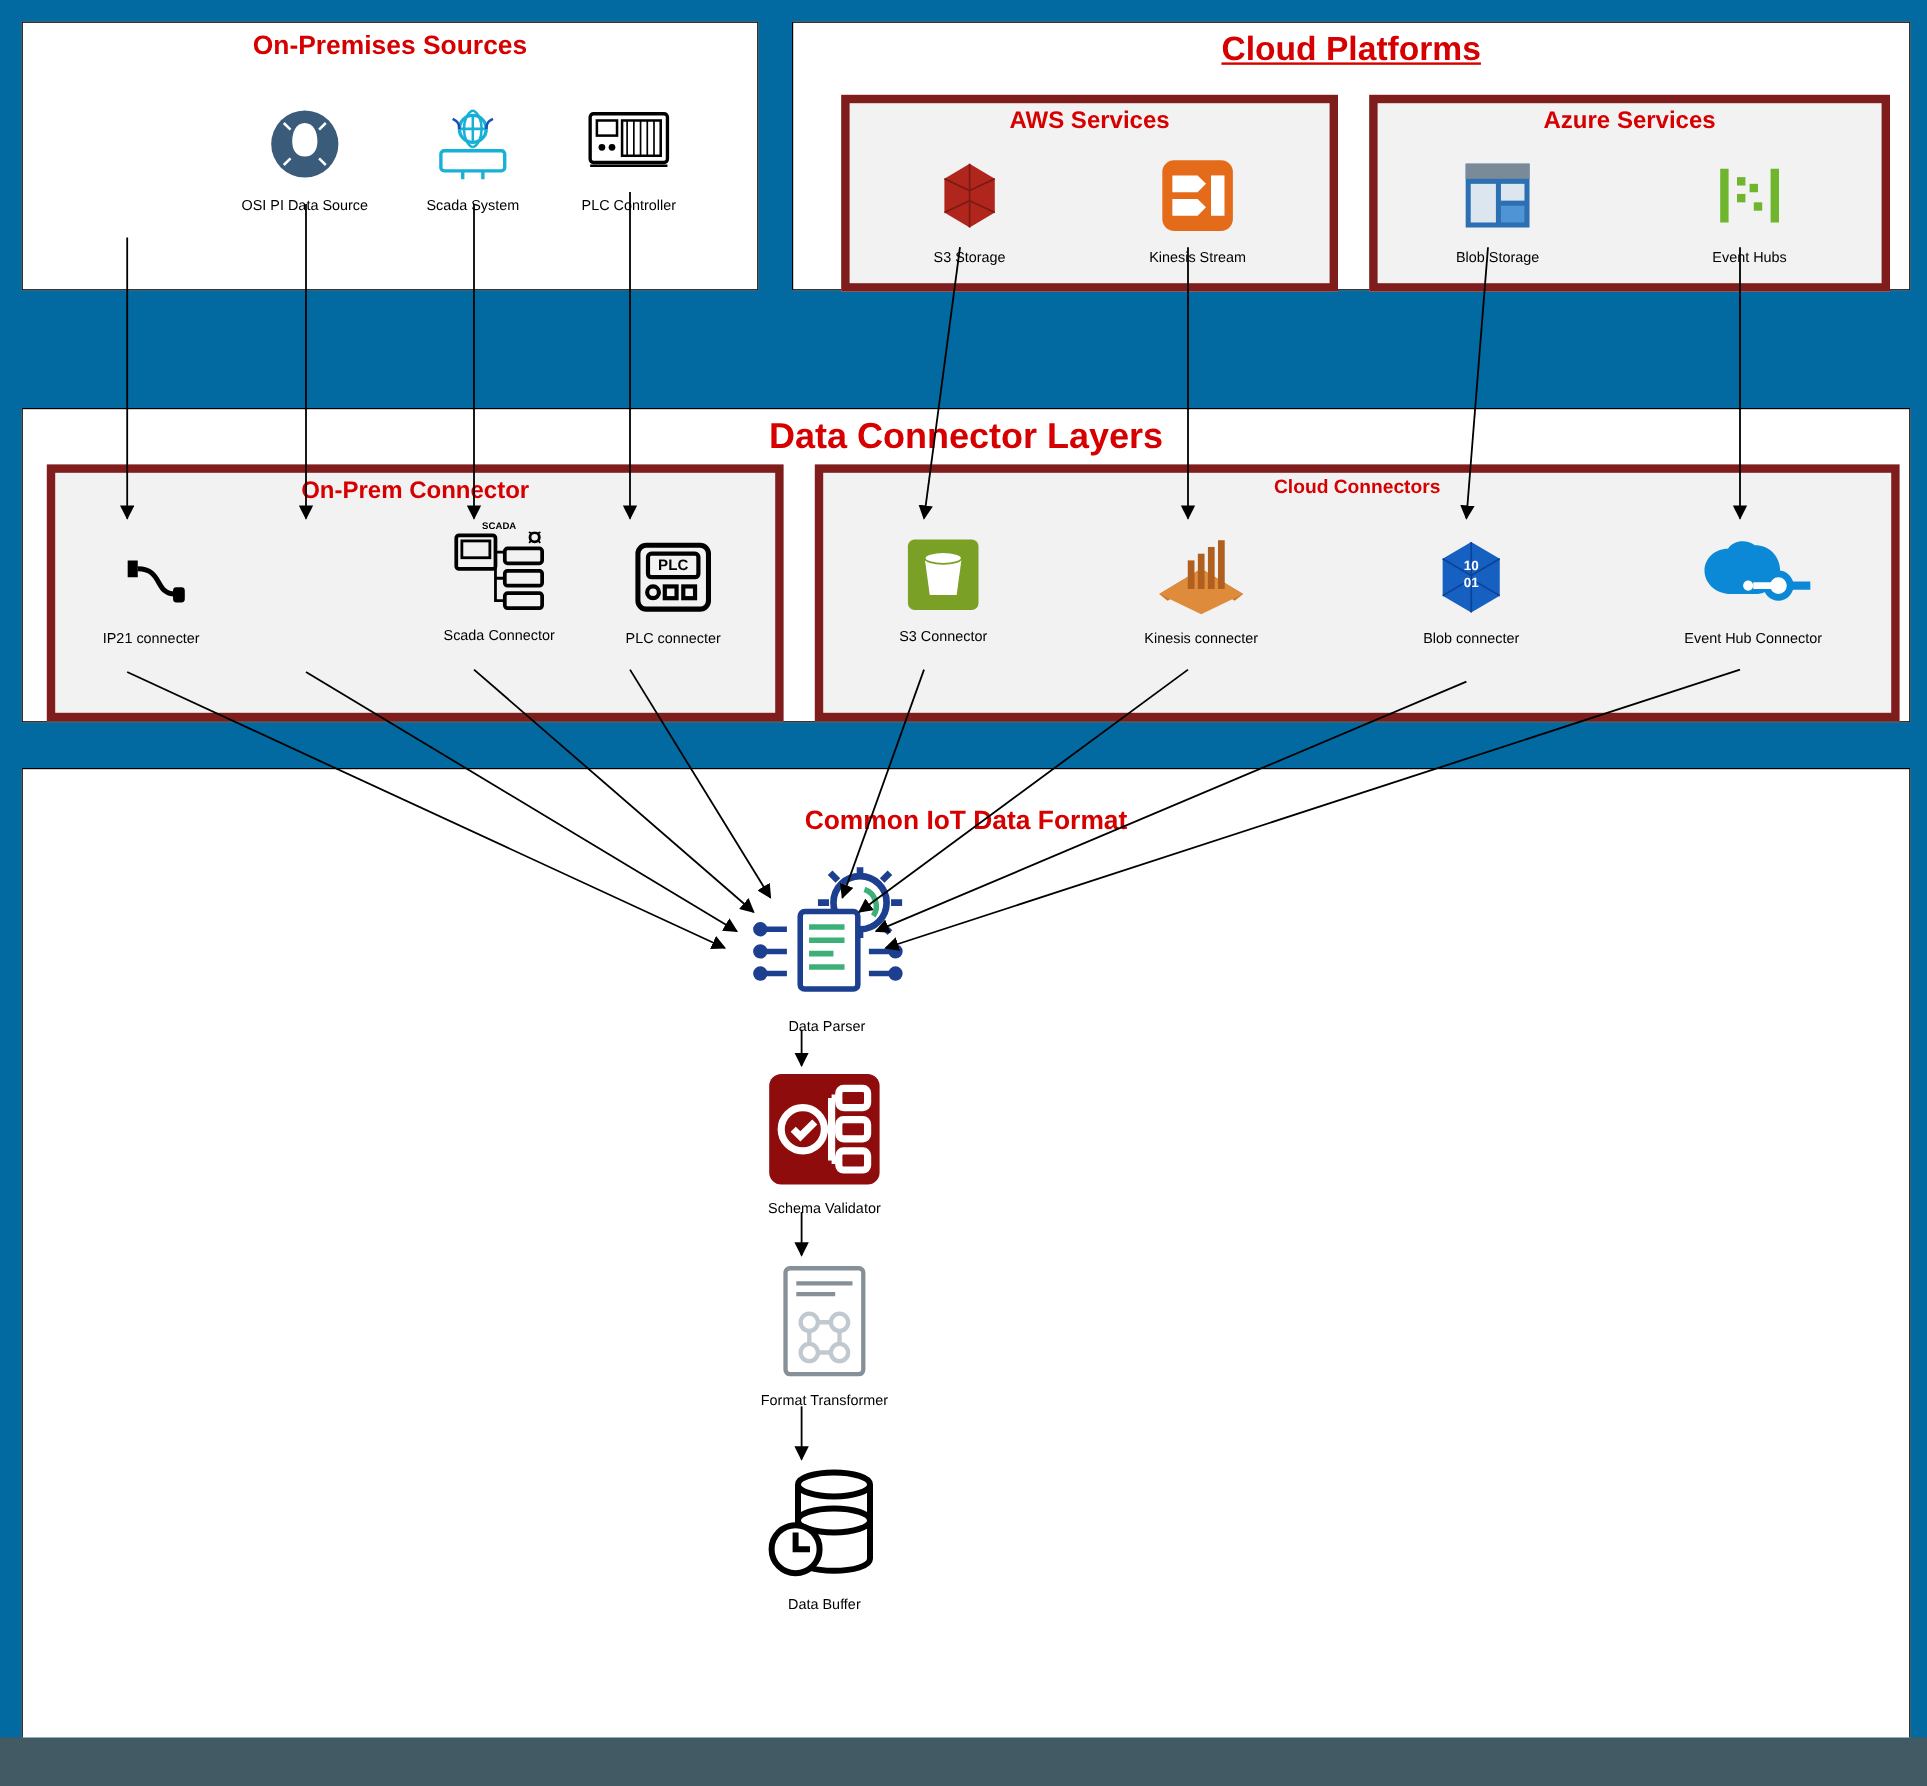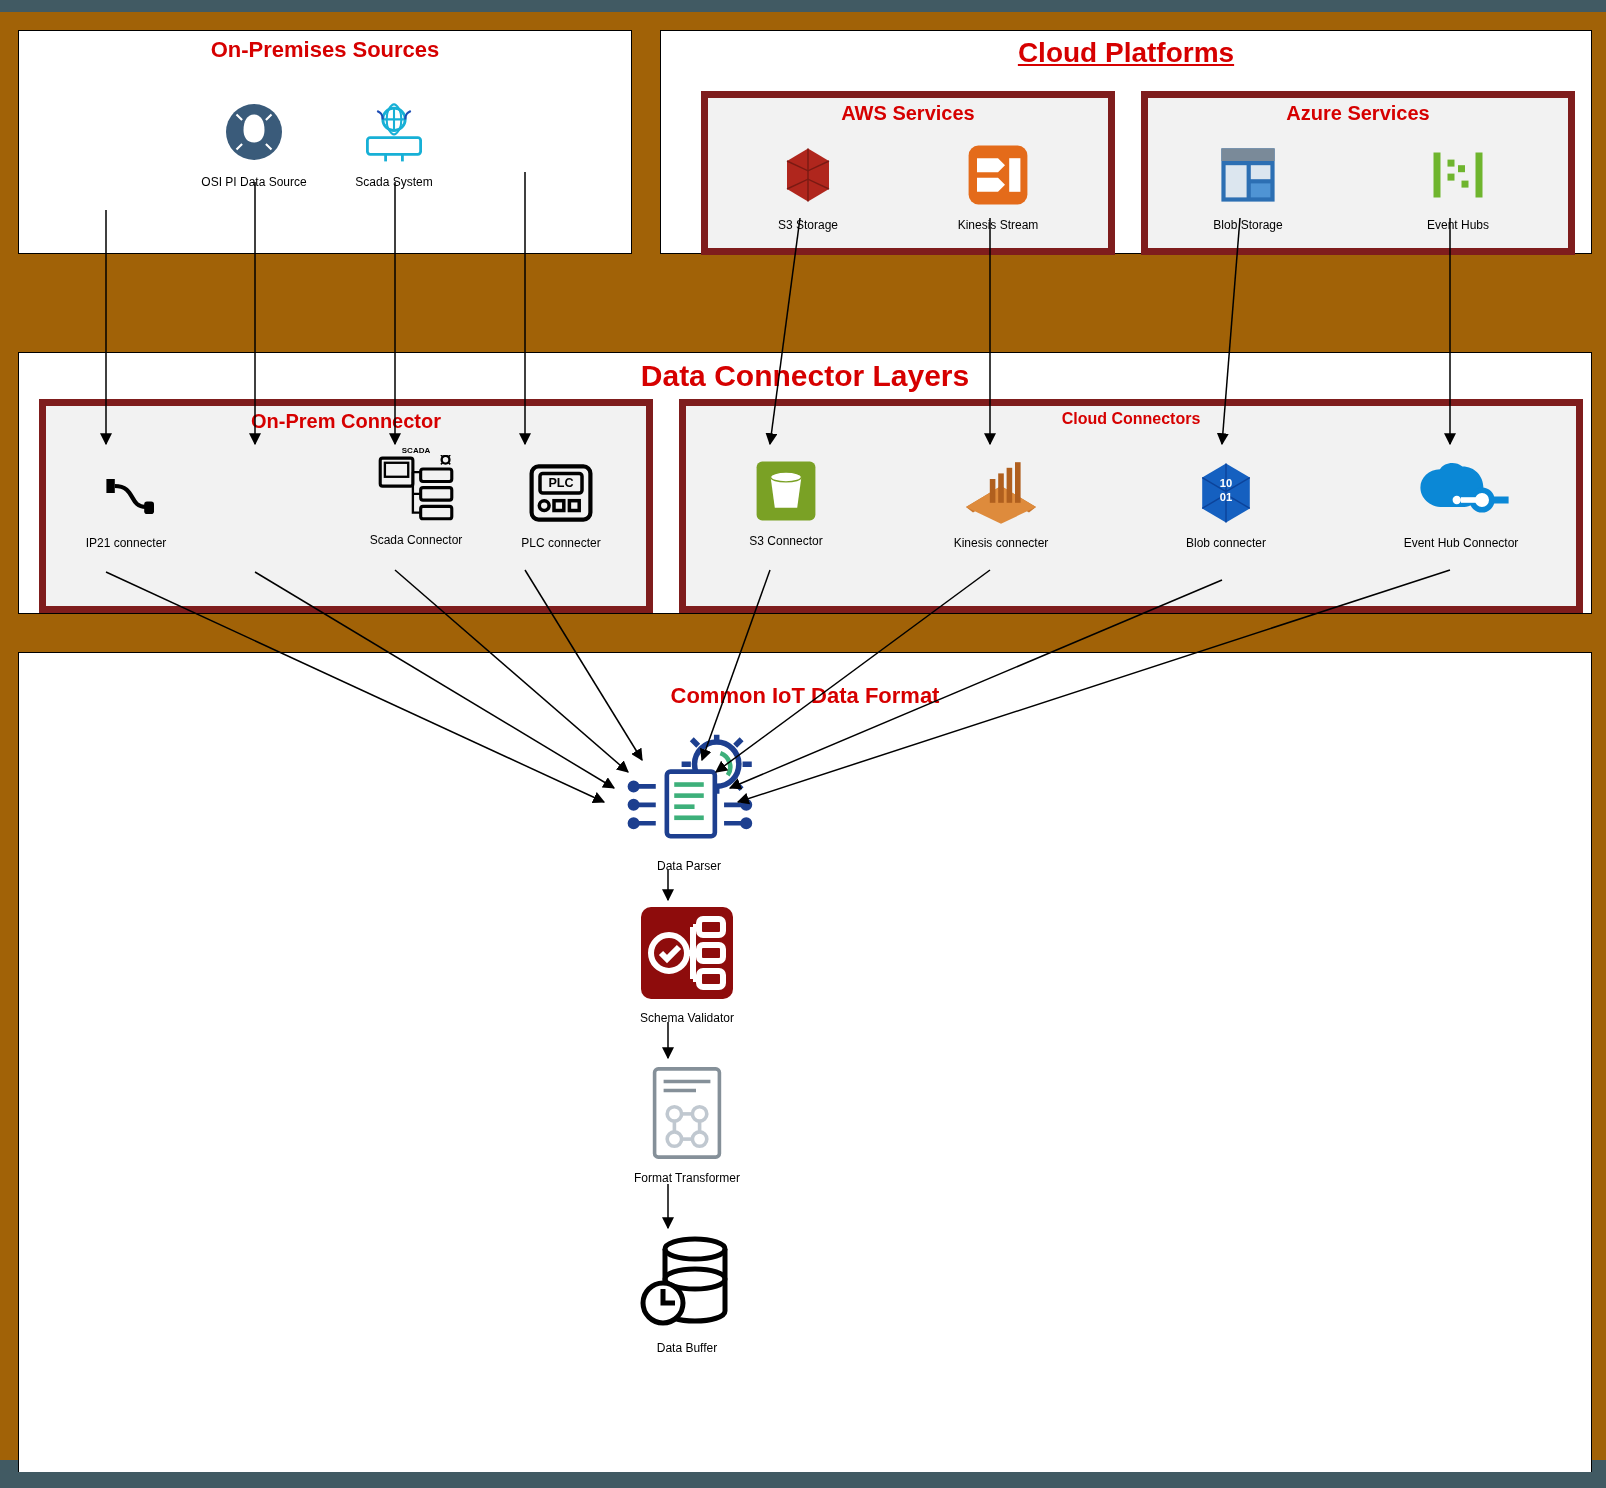--- a/index.html
+++ b/index.html
@@ -1,17 +1,17 @@
 <!DOCTYPE html>
 <html><head>
 <meta charset="utf-8">
 <style>
   :root { --red:#d60000; }
   html,body{margin:0;padding:0;background:#415a63;font-family:Arial,Helvetica,sans-serif;}
-  .canvas{position:relative;width:1606px;height:1448px;margin:12px auto;background:#a16207;}
+  .canvas{position:relative;width:1606px;height:1448px;margin:0 auto;background:#0369a1;}
   .panel{position:absolute;background:#fff;border:1px solid #000;}
   .title{font-weight:bold;color:var(--red);text-align:center;}
   .sub-panel{position:absolute;background:#f2f2f2;border:7px solid #7f1d1d;}
   .sub-title{font-weight:bold;color:var(--red);text-align:center;}
   .node{position:absolute;text-align:center;}
   .node .icon{width:70px;height:70px;margin:0 auto;}
   .node .label{font-size:12px;margin-top:4px;white-space:nowrap;}
   svg.arrows{position:absolute;top:0;left:0;width:1606px;height:1488px;pointer-events:none;}
 </style>
 </head>
@@ -37,20 +37,38 @@
           <rect x="12" y="58" width="76" height="24" rx="4" fill="none" stroke="#17b0d6" stroke-width="4"></rect>
           <line x1="38" y1="82" x2="38" y2="92" stroke="#17b0d6" stroke-width="4"></line>
           <line x1="62" y1="82" x2="62" y2="92" stroke="#17b0d6" stroke-width="4"></line>
           <circle cx="50" cy="32" r="16" fill="none" stroke="#17b0d6" stroke-width="4"></circle>
           <path d="M34 32h32M50 16v32" stroke="#17b0d6" stroke-width="3"></path>
           <path d="M50 10c14 6 14 38 0 44M50 10c-14 6-14 38 0 44" fill="none" stroke="#17b0d6" stroke-width="3"></path>
           <path d="M26 20c4 2 8 4 8 12M74 20c-4 2-8 4-8 12" fill="none" stroke="#1d4db5" stroke-width="3"></path>
         </svg>
       <div class="label">Scada System</div>
     </div>
+    <div class="node" style="left:450px;top:66px;width:110px;">
+      <svg class="icon" viewBox="0 0 100 80">
+          <rect x="4" y="4" width="92" height="58" rx="4" fill="none" stroke="#000" stroke-width="4"></rect>
+          <rect x="12" y="12" width="24" height="18" fill="none" stroke="#000" stroke-width="3"></rect>
+          <rect x="42" y="12" width="46" height="42" fill="none" stroke="#000" stroke-width="3"></rect>
+          <g stroke="#000" stroke-width="2">
+            <line x1="48" y1="12" x2="48" y2="54"></line>
+            <line x1="56" y1="12" x2="56" y2="54"></line>
+            <line x1="64" y1="12" x2="64" y2="54"></line>
+            <line x1="72" y1="12" x2="72" y2="54"></line>
+            <line x1="80" y1="12" x2="80" y2="54"></line>
+          </g>
+          <circle cx="18" cy="44" r="4" fill="#000"></circle>
+          <circle cx="30" cy="44" r="4" fill="#000"></circle>
+          <path d="M4 66h92" stroke="#000" stroke-width="3"></path>
+        </svg>
+      <div class="label">PLC Controller</div>
+    </div>
   </div>
 
   <div class="panel" style="left:660px;top:18px;width:930px;height:222px;">
     <div class="title" style="font-size:28px;padding-top:6px;text-decoration:underline;">Cloud Platforms</div>
 
     <div class="sub-panel" style="left:40px;top:60px;width:400px;height:150px;">
       <div class="sub-title" style="font-size:20px;padding-top:4px;">AWS Services</div>
       <div class="node" style="left:40px;top:42px;width:120px;">
         <svg class="icon" viewBox="0 0 100 100">
             <path d="M20 30l30-18 30 18v40l-30 18-30-18Z" fill="#b0261d"></path>

